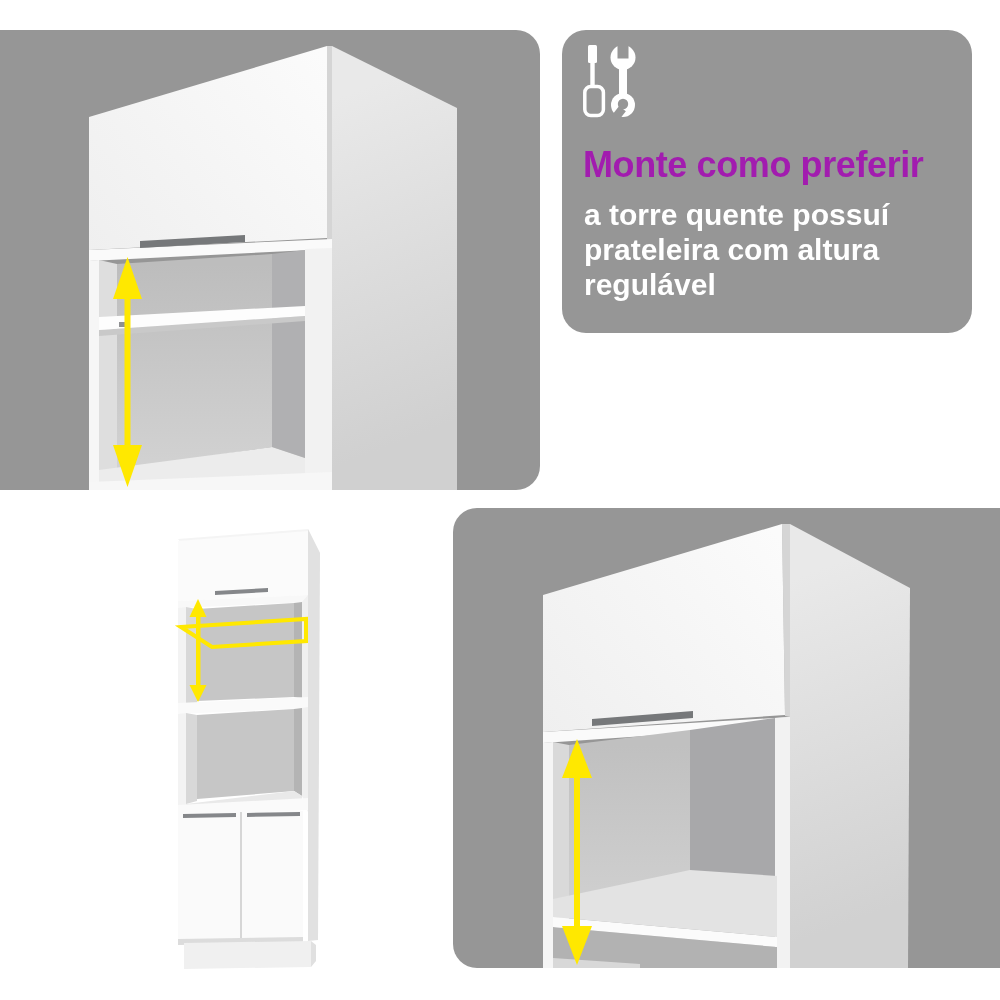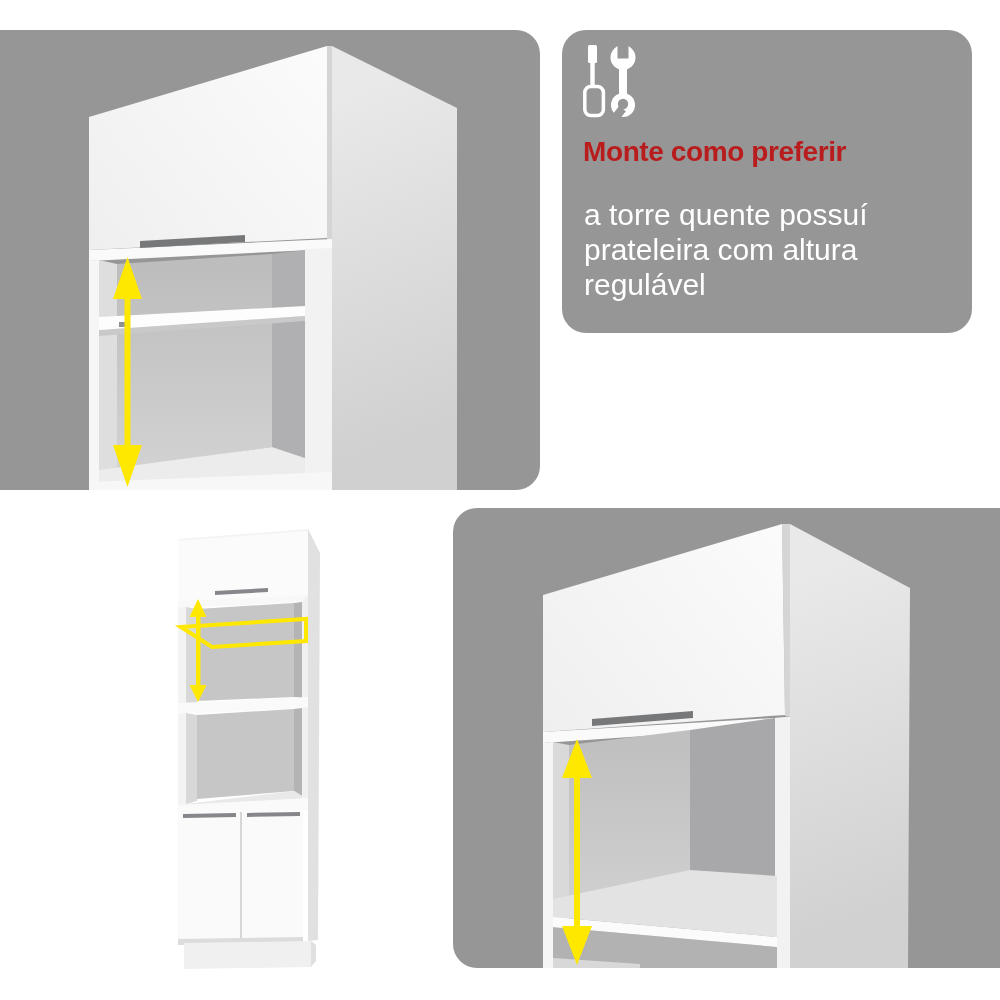--- a/index.html
+++ b/index.html
@@ -10,26 +10,26 @@
   .panel{position:absolute;background:#969696;}
   #panel-top-left{left:0;top:30px;width:540px;height:460px;border-radius:0 24px 24px 0;}
   #panel-info{left:562px;top:30px;width:410px;height:303px;border-radius:24px;}
   #panel-bottom-right{left:453px;top:508px;width:547px;height:460px;border-radius:24px 0 0 24px;}
   .fig{position:absolute;}
   #fig-a{left:85px;top:40px;}
   #fig-b{left:170px;top:520px;}
   #fig-c{left:540px;top:520px;}
   #tools-icon{position:absolute;left:583px;top:45px;}
   #info-title{
-    position:absolute;left:583px;top:136px;width:380px;
-    color:#b91c1c;font-size:28px;font-weight:bold;letter-spacing:-0.4px;white-space:nowrap;
+    position:absolute;left:583px;top:144px;width:380px;
+    color:#a21caf;font-size:36px;font-weight:bold;letter-spacing:-0.4px;white-space:nowrap;
   }
   #info-body{
     position:absolute;left:584px;top:197px;width:320px;
-    color:#ffffff;font-size:30px;line-height:35px;
+    color:#ffffff;font-size:30px;line-height:35px;font-weight:bold;
   }
 </style>
 </head>
 <body>
 
 <div class="panel" id="panel-top-left"></div>
 <div class="panel" id="panel-info"></div>
 <div class="panel" id="panel-bottom-right"></div>
 
 <svg class="fig" id="fig-a" width="380" height="450" viewBox="85 40 380 450">

